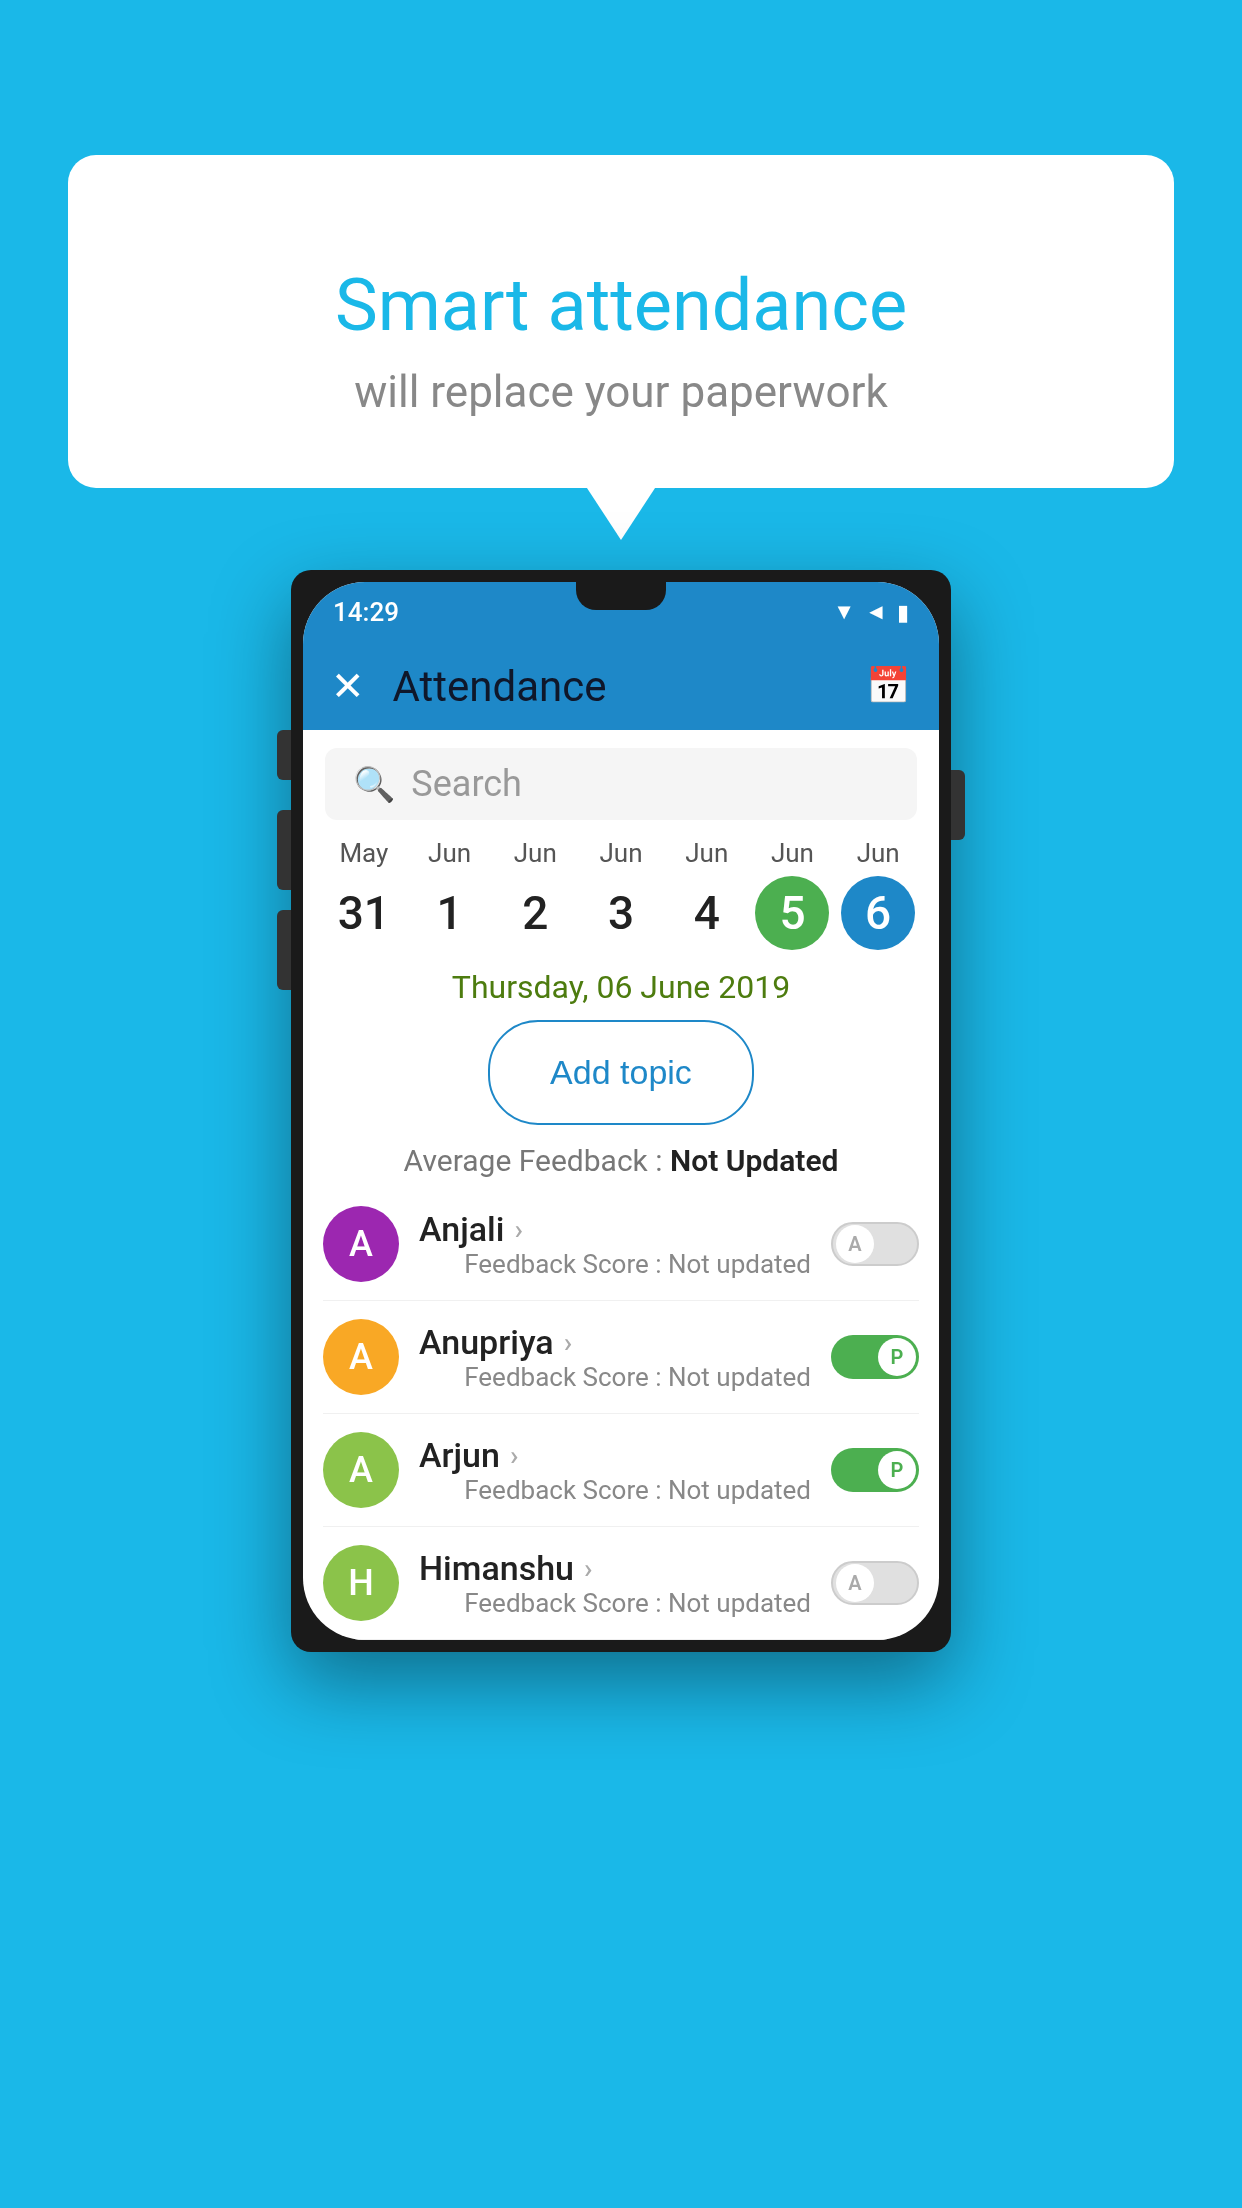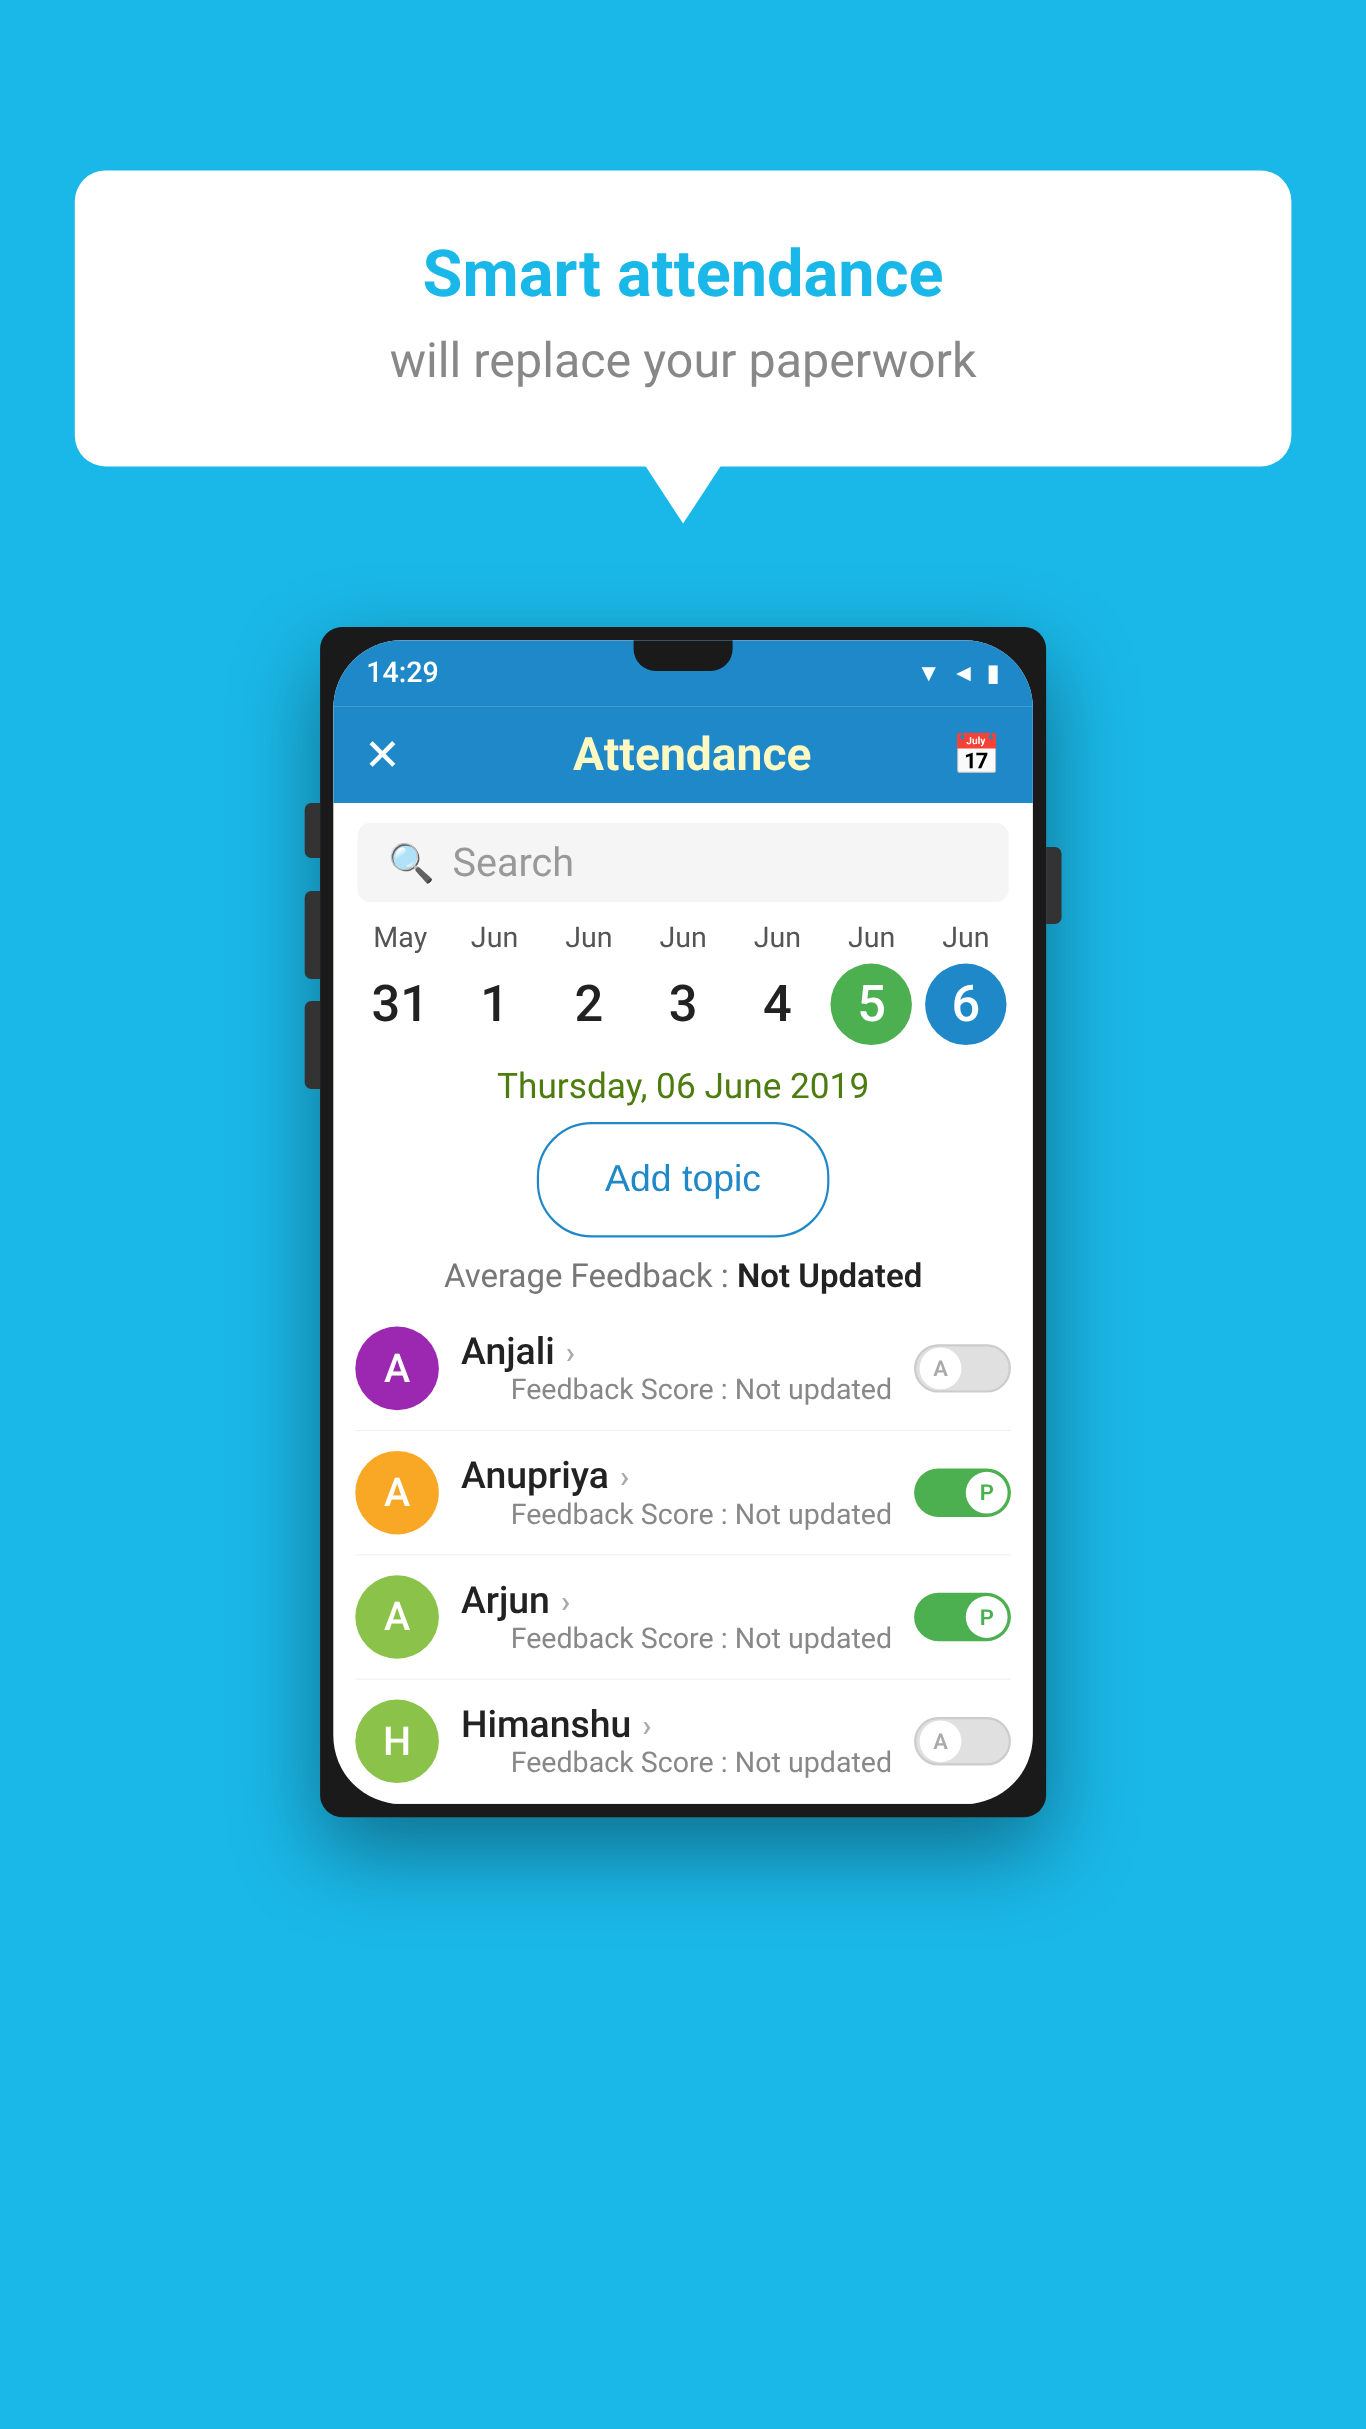--- a/index.html
+++ b/index.html
@@ -36,24 +36,25 @@
       left: 50%;
       transform: translateX(-50%);
       width: 0;
       height: 0;
       border-left: 36px solid transparent;
       border-right: 36px solid transparent;
       border-top: 55px solid white;
     }
 
     .bubble-title {
-      font-size: 59px;
+      font-size: 72px;
       color: #1ab8e8;
-      font-weight: 700;
+      font-weight: 400;
       margin-bottom: 18px;
+      margin-top: 48px;
     }
 
     .bubble-subtitle {
       font-size: 44px;
       color: #888;
       font-weight: 400;
     }
 
     
     .phone-wrapper {
@@ -130,25 +131,24 @@
 
     .app-bar-close {
       color: white;
       font-size: 40px;
       font-weight: 300;
       cursor: pointer;
       margin-right: 28px;
     }
 
     .app-bar-title {
-      color: #fef9c3;
+      color: #0f172a;
       font-size: 42px;
-      font-weight: 700;
+      font-weight: 400;
       flex: 1;
-      text-align: center;
     }
 
     .app-bar-calendar {
       color: white;
       font-size: 36px;
     }
 
     
     .search-container {
       background: #f5f5f5;

